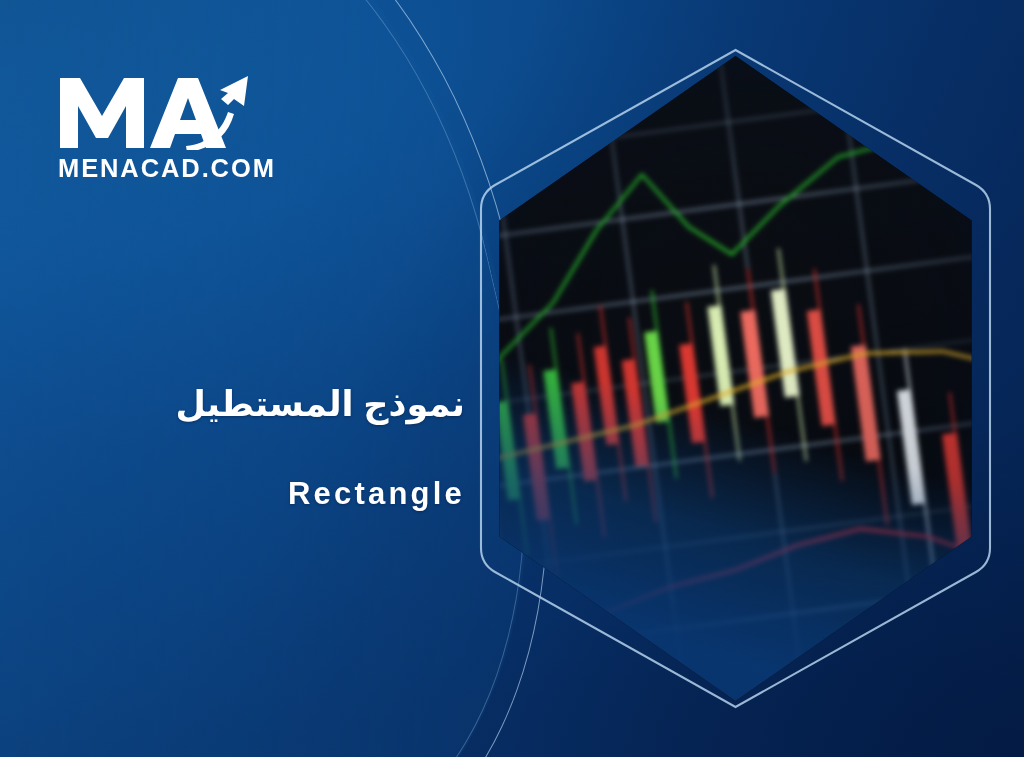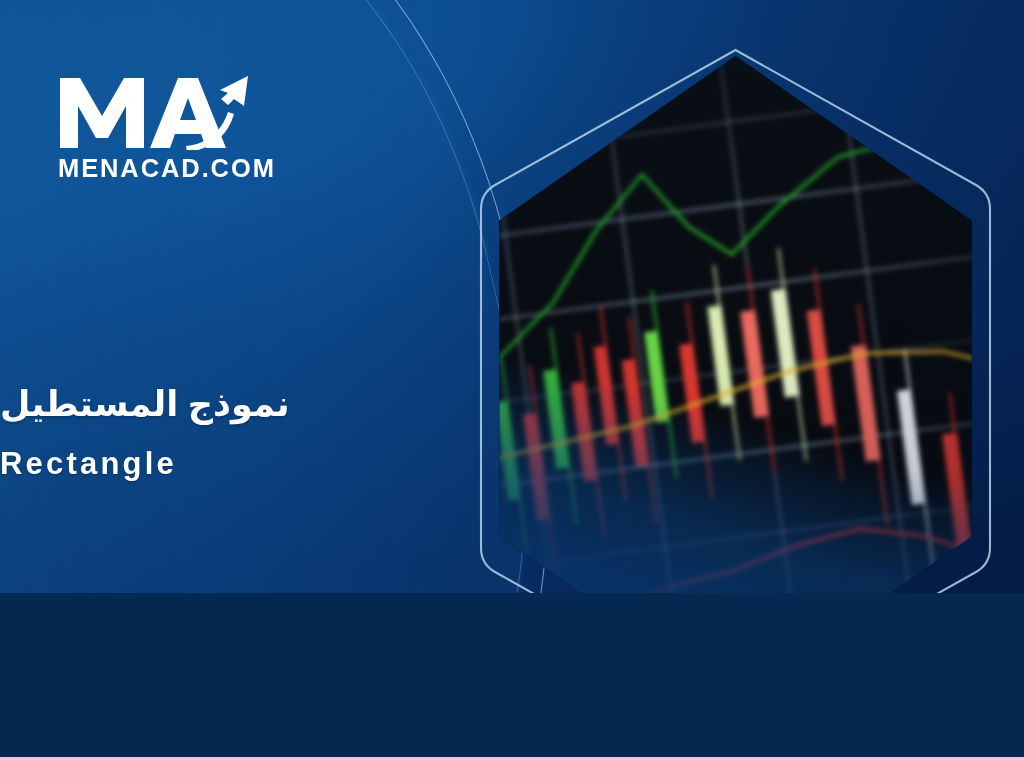--- a/index.html
+++ b/index.html
@@ -4,21 +4,21 @@
 <title>MENACAD - Rectangle Pattern</title>
 <style>
   html, body {
     margin: 0;
     padding: 0;
     background: #04284f;
   }
   .stage {
     position: relative;
     width: 1024px;
-    height: 593px;
+    height: 757px;
     overflow: hidden;
     font-family: "Liberation Sans", "DejaVu Sans", sans-serif;
     background: #737373;
   }
 
   
   .bg-base {
     position: absolute;
     inset: 0;
     background:
@@ -119,35 +119,35 @@
     white-space: nowrap;
     text-shadow: 0 1px 0 rgba(255,255,255,0.12);
   }
 
   
   .title-ar {
     position: absolute;
     left: 0;
     top: 384px;
     width: 465px;
-    text-align: left;
+    text-align: right;
     direction: rtl;
     color: #ffffff;
     font-size: 35px;
     font-weight: bold;
     line-height: 1.15;
     white-space: nowrap;
     text-shadow: 0 1px 3px rgba(0,20,50,0.40);
   }
   .title-en {
     position: absolute;
     left: 0;
-    top: 446px;
+    top: 476px;
     width: 465px;
-    text-align: left;
+    text-align: right;
     color: #ffffff;
     font-size: 31px;
     font-weight: bold;
     letter-spacing: 3.2px;
     line-height: 1.15;
     white-space: nowrap;
     text-shadow: 0 1px 3px rgba(0,20,50,0.40);
   }
 
   

